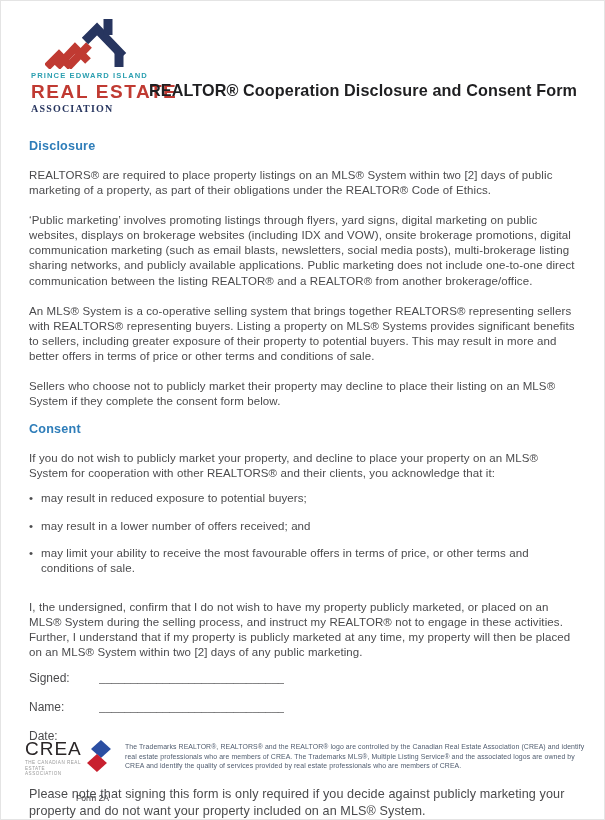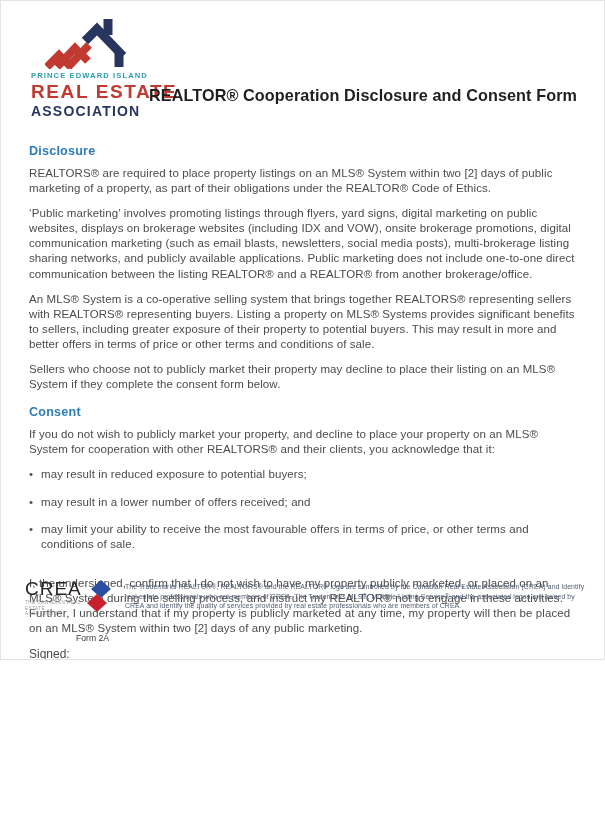--- a/index.html
+++ b/index.html
@@ -2,21 +2,21 @@
 <html><head>
 <meta charset="utf-8">
 <style>
   * { margin: 0; padding: 0; box-sizing: border-box; }
   html, body { background: #ffffff; }
   body { font-family: "Liberation Sans", sans-serif; }
 
   .page {
     position: relative;
     width: 605px;
-    height: 660px;
+    height: 820px;
     background: #ffffff;
     overflow: hidden;
     border: 1px solid #e4e4e4;
   }
 
   
   .header {
     display: flex;
     align-items: flex-end;
     padding: 16px 28px 0 30px;
@@ -34,24 +34,25 @@
   .logo-line2 {
     color: #c03a32;
     font-size: 19px;
     font-weight: bold;
     letter-spacing: 1.6px;
     margin-top: 1px;
     white-space: nowrap;
   }
   .logo-line3 {
     color: #27355f;
-    font-size: 14px;
+    font-size: 10px;
     font-weight: bold;
     letter-spacing: 1.2px;
     white-space: nowrap;
+    font-family: Liberation Serif, serif;
   }
   .doc-title {
     color: #1f1f21;
     font-size: 16.2px;
     font-weight: bold;
     letter-spacing: 0.1px;
     margin-left: 6px;
     padding-bottom: 14px;
     white-space: nowrap;
   }
@@ -64,21 +65,21 @@
     font-weight: bold;
     letter-spacing: 0.2px;
   }
   .heading-disclosure { margin-top: 25px; }
   .heading-consent { margin-top: 13px; }
   .para {
     color: #4b4b4d;
     font-size: 11.5px;
     line-height: 15.1px;
     letter-spacing: 0.1px;
-    margin-top: 8px;
+    margin-top: 15px;
     margin-bottom: 10px;
   }
   .bullet-row {
     display: flex;
     color: #4b4b4d;
     font-size: 11.5px;
     line-height: 15.1px;
     letter-spacing: 0.1px;
     margin-bottom: 12px;
   }

